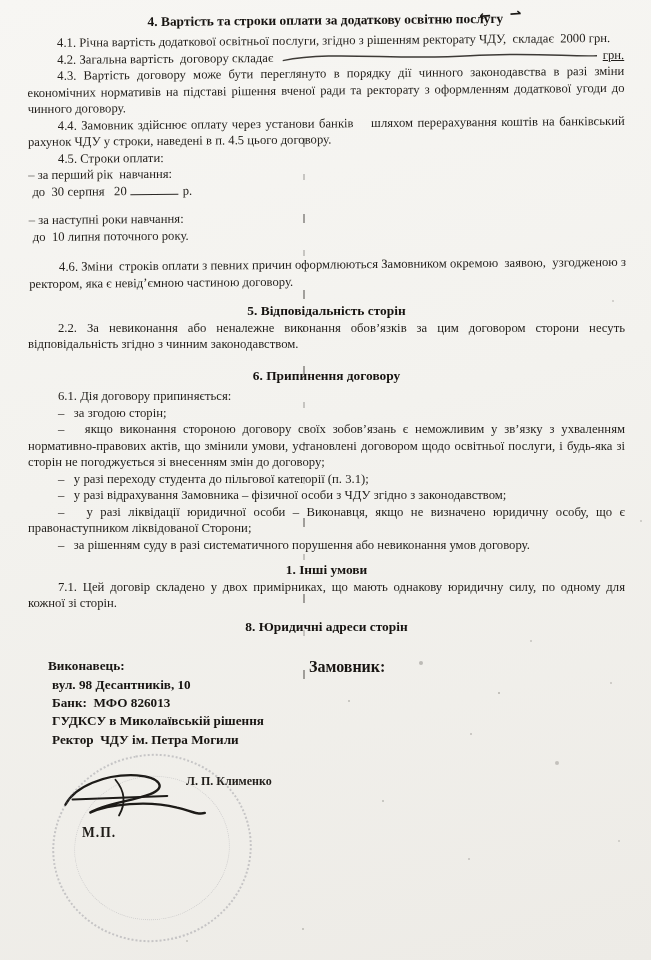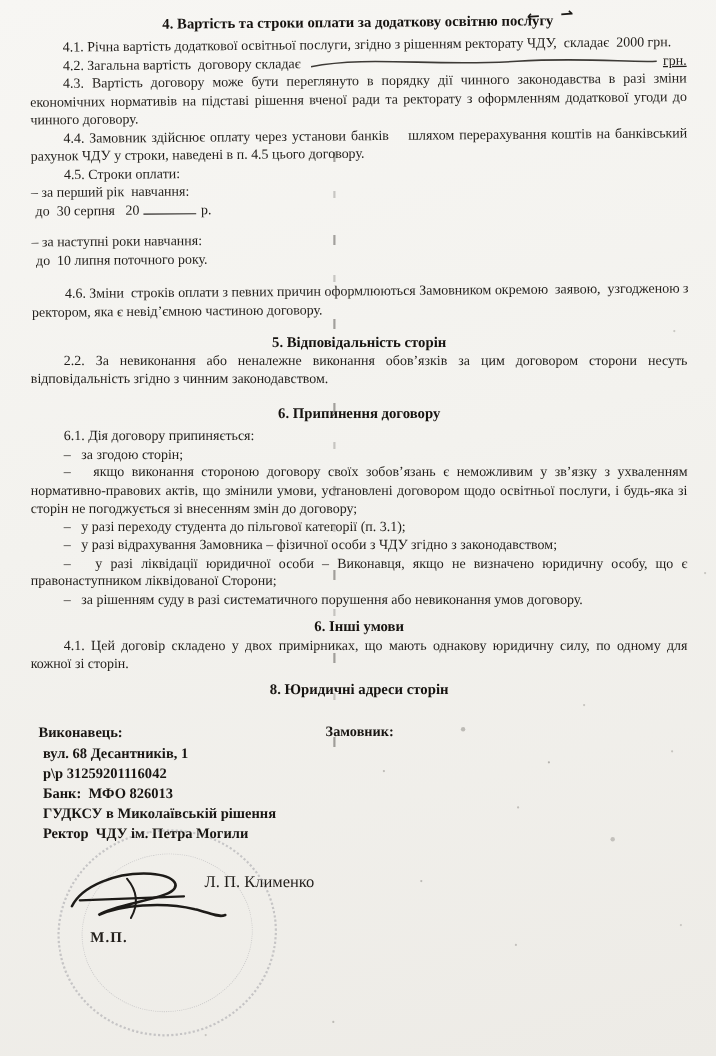--- a/index.html
+++ b/index.html
@@ -30,27 +30,27 @@
   .p42row .pre { flex:none; text-indent:30px; }
   .p42row .wavy { flex:1 1 auto; height:13px; margin:0 4px 2px 8px; min-width:60px; }
   .p42row .post { flex:none;text-decoration:underline; }
 
   .blankline {
     display:inline-block; width:48px; height:11px;
     border-bottom:1.4px solid #2b2825; margin:0 4px;
   }
 
   .cols { display:flex; margin-top:22px; }
-  .col-left  { width:238px; margin-left:7px; font-weight:bold; font-size:13.2px; line-height:1.32; color:#181512; }
-  .col-right { margin-left:23px; font-weight:bold; font-size:13px; color:#181512; }
+  .col-left  { width:238px; margin-left:20px; font-weight:bold; font-size:13.2px; line-height:1.32; color:#181512; }
+  .col-right { margin-left:23px; font-weight:bold; font-size:16px; color:#181512; }
   .addr-line { margin-top:1px; padding-left:4px; white-space:nowrap; }
 
   .sig-block { position:relative; margin-left:24px; margin-top:12px; height:128px; }
   .scrawl { position:absolute; left:8px; top:2px; width:152px; height:66px; }
-  .sig-name { position:absolute; left:134px; top:14px; font-weight:normal; font-size:15px; white-space:nowrap; }
+  .sig-name { position:absolute; left:134px; top:14px; font-weight:bold; font-size:12px; white-space:nowrap; }
   .mp-label { position:absolute; left:30px; top:64px; font-weight:bold; font-size:13.6px; letter-spacing:1px; }
 
   .stamp {
     position:absolute; left:52px; top:754px;
     width:196px; height:184px; border-radius:50%;
     border:2px dotted rgba(104,104,118,.30);
     transform:rotate(-10deg);
     pointer-events:none;
   }
   .stamp::before {
@@ -138,32 +138,31 @@
     <p class="mt4">6.1. Дія договору припиняється:</p>
     <p>–&nbsp;&nbsp; за згодою сторін;</p>
     <p>–&nbsp;&nbsp; якщо виконання стороною договору своїх зобов’язань є неможливим у зв’язку з ухваленням нормативно-правових актів, що змінили умови, установлені договором щодо освітньої послуги, і будь-яка зі сторін не погоджується зі внесенням змін до договору;</p>
     <p>–&nbsp;&nbsp; у разі переходу студента до пільгової категорії (п. 3.1);</p>
     <p>–&nbsp;&nbsp; у разі відрахування Замовника – фізичної особи з ЧДУ згідно з законодавством;</p>
     <p>–&nbsp;&nbsp; у разі ліквідації юридичної особи – Виконавця, якщо не визначено юридичну особу, що є правонаступником ліквідованої Сторони;</p>
     <p>–&nbsp;&nbsp; за рішенням суду в разі систематичного порушення або невиконання умов договору.</p>
   </div>
 
   <div>
-    <div class="sec-title mt8">6. Інші умови</div>
-    <p>4.1. Цей договір складено у двох примірниках, що мають однакову юридичну силу, по одному для кожної зі сторін.</p>
+    <div class="sec-title mt8">1. Інші умови</div>
+    <p>7.1. Цей договір складено у двох примірниках, що мають однакову юридичну силу, по одному для кожної зі сторін.</p>
   </div>
 
   <div>
     <div class="sec-title mt6">8. Юридичні адреси сторін</div>
 
     <div class="cols">
       <div class="col-left">
         <div>Виконавець:</div>
-        <div class="addr-line">вул. 68 Десантників, 1</div>
-        <div class="addr-line">р\р 31259201116042</div>
+        <div class="addr-line">вул. 98 Десантників, 10</div>
         <div class="addr-line">Банк:&nbsp; МФО 826013</div>
         <div class="addr-line">ГУДКСУ в Миколаївській рішення</div>
         <div class="addr-line">Ректор&nbsp; ЧДУ ім. Петра Могили</div>
       </div>
       <div class="col-right">
         <div>Замовник:</div>
       </div>
     </div>
 
     <div class="sig-block">

